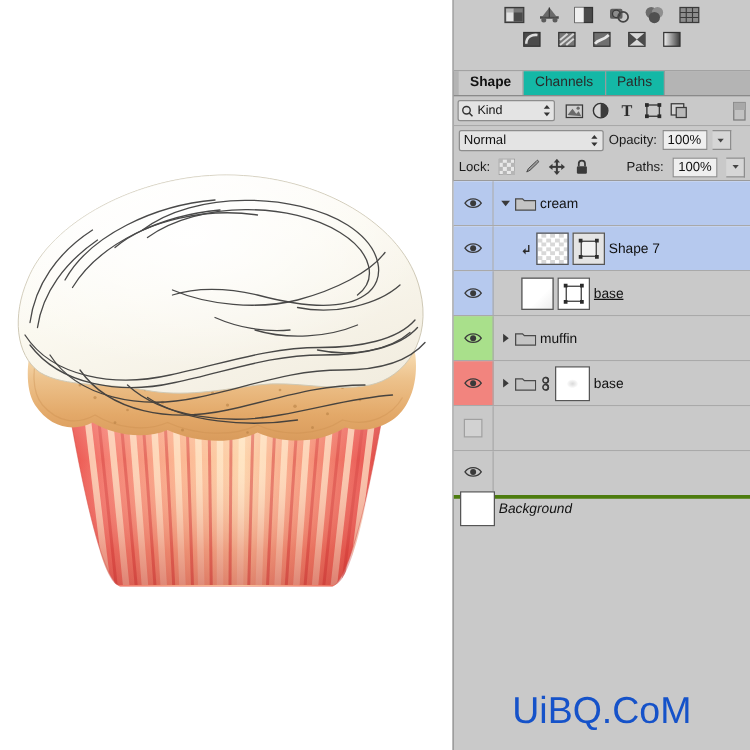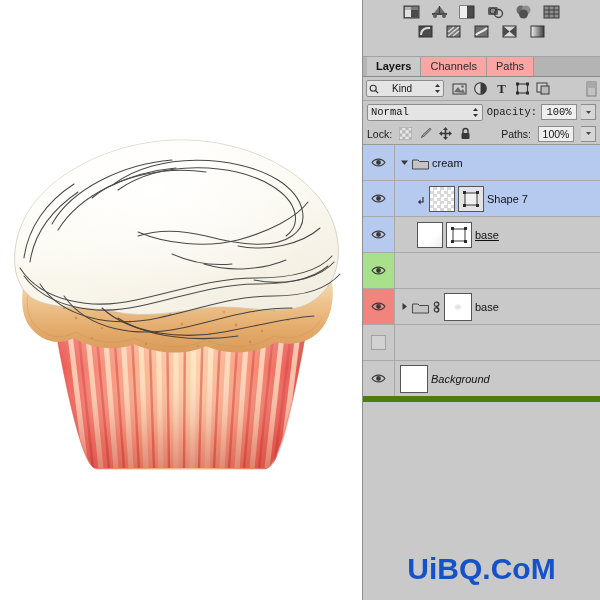--- a/index.html
+++ b/index.html
@@ -41,50 +41,49 @@
   .adj-ico svg{display:block;}
 
   
   .tabbar{
     position:relative;height:20px;background:#b4b4b4;
     border-bottom:1px solid #8a8a8a;
     display:flex;align-items:flex-end;padding-left:4px;box-sizing:border-box;
   }
   .tab{
     font-size:11px;color:#2a2a2a;padding:2px 9px 3px 9px;
-    background:#fca5a5;border-right:1px solid #9a9a9a;
+    background:#14b8a6;border-right:1px solid #9a9a9a;
     line-height:14px;cursor:pointer;
   }
   .tab.active{background:#c9c9c9;color:#111;font-weight:bold;}
 
   
   .filterrow{
     height:24px;background:#c9c9c9;border-bottom:1px solid #a8a8a8;
     display:flex;align-items:center;padding:0 3px;box-sizing:border-box;gap:0px;
   }
   .kind-select{
     width:78px;height:17px;background:#e4e4e4;
     border:1px solid #8d8d8d;border-radius:2px;
-    display:flex;align-items:center;gap:13px;padding:0 2px;
+    display:flex;align-items:center;gap:3px;padding:0 2px;
     font-size:10px;color:#111;box-sizing:border-box;cursor:pointer;
     margin-right:6px;
   }
   .kind-select .lbl{flex:1;}
   .mag{width:10px;height:10px;flex:0 0 auto;}
   .stepper{width:7px;height:11px;flex:0 0 auto;}
   .fico{width:19px;height:17px;margin-right:2px;cursor:pointer;}
   .fico svg{display:block;}
   .ftoggle{margin-left:auto;width:11px;height:16px;cursor:pointer;}
 
   
   .blendrow{
     height:22px;background:#c9c9c9;
     display:flex;align-items:center;padding:0 4px;box-sizing:border-box;
     gap:4px;
-    font-family:Liberation Mono, monospace;
   }
   .blend-select{
     width:116px;height:17px;background:#e4e4e4;border:1px solid #8d8d8d;
     border-radius:2px;display:flex;align-items:center;padding:0 3px;
     font-size:10.5px;color:#111;box-sizing:border-box;cursor:pointer;
   }
   .blend-select .lbl{flex:1;}
   .fieldlbl{font-size:10.5px;color:#1a1a1a;white-space:nowrap;}
   .numfield{
     width:36px;height:16px;background:#efefef;border:1px solid #8d8d8d;
@@ -131,21 +130,21 @@
   .thumb.big{width:28px;height:28px;}
   .lname{font-size:11px;color:#111;white-space:nowrap;overflow:hidden;}
   .lname.editing{text-decoration:underline;}
   .lname.italic{font-style:italic;}
   .linkico{width:9px;height:14px;flex:0 0 auto;}
   .clip-arrow{width:9px;height:12px;flex:0 0 auto;}
 
   
   .wm{
     position:absolute;left:0;right:0;bottom:14px;text-align:center;
-    font-size:30px;font-weight:bold;color:#1552c9;
+    font-size:30px;font-weight:normal;color:#1552c9;
     letter-spacing:0px;
     font-family:"Liberation Sans", sans-serif;
     pointer-events:none;
   }
 </style>
 </head>
 <body>
 
 <div class="app">
 
@@ -389,21 +388,21 @@
                   <stop offset="1" stop-color="#3c3c3c"></stop>
                 </linearGradient>
               </defs>
               <rect x="2" y="2" width="13" height="11" fill="url(#gg)" stroke="#333"></rect>
             </svg>
         </span>
       </div>
     </div>
 
     <div class="tabbar">
-      <div class="tab active">Layers</div>
+      <div class="tab active">Shape</div>
       <div class="tab">Channels</div>
       <div class="tab">Paths</div>
     </div>
 
     <div class="filterrow">
       <div class="kind-select">
         <span class="mag">
           <svg width="10" height="10" viewBox="0 0 10 10">
               <circle cx="4.2" cy="4.2" r="3" fill="none" stroke="#333" stroke-width="1.1"></circle>
               <path d="M6.4 6.4 L9 9" stroke="#333" stroke-width="1.2"></path>
@@ -611,20 +610,33 @@
         </div>
       </div>
 
       <div class="lrow">
         <div class="eyecell" style="background:#a9e08b">
           <svg width="15" height="11" viewBox="0 0 15 11">
               <path d="M1 5.5 C4 1 11 1 14 5.5 C11 10 4 10 1 5.5 Z" fill="none" stroke="#3a3a3a" stroke-width="1.1"></path>
               <circle cx="7.5" cy="5.5" r="2.4" fill="#3a3a3a"></circle>
             </svg>
         </div>
+        <div class="body">
+          <span class="tri">
+            <svg width="9" height="11" viewBox="0 0 9 11">
+                <path d="M2.5 2 L2.5 9 L7 5.5 Z" fill="#3a3a3a"></path>
+              </svg>
+          </span>
+          <span class="folder">
+            <svg width="17" height="13" viewBox="0 0 17 13">
+                <path d="M0.5 3 L0.5 12 L16.5 12 L16.5 4.5 L7.5 4.5 L6 3 Z" fill="#c4c4c4" stroke="#4a4a4a" stroke-width="1"></path>
+              </svg>
+          </span>
+          <span class="lname">muffin</span>
+        </div>
       </div>
 
       <div class="lrow">
         <div class="eyecell" style="background:#f2847e">
           <svg width="15" height="11" viewBox="0 0 15 11">
               <path d="M1 5.5 C4 1 11 1 14 5.5 C11 10 4 10 1 5.5 Z" fill="none" stroke="#3a3a3a" stroke-width="1.1"></path>
               <circle cx="7.5" cy="5.5" r="2.4" fill="#3a3a3a"></circle>
             </svg>
         </div>
         <div class="body">
@@ -652,21 +664,21 @@
           <span class="lname">base</span>
         </div>
       </div>
 
       <div class="lrow">
         <div class="eyecell" style="background:#c9c9c9">
           <span style="display:block;width:13px;height:13px;border:1px solid #a0a0a0;background:#d2d2d2;"></span>
         </div>
       </div>
 
-      <div class="lrow" style="border-bottom:6px solid #4d7c0f;">
+      <div class="lrow" style="border-bottom:3px solid #4d7c0f;flex-direction:column;">
         <div class="eyecell" style="background:#c9c9c9">
           <svg width="15" height="11" viewBox="0 0 15 11">
               <path d="M1 5.5 C4 1 11 1 14 5.5 C11 10 4 10 1 5.5 Z" fill="none" stroke="#3a3a3a" stroke-width="1.1"></path>
               <circle cx="7.5" cy="5.5" r="2.4" fill="#3a3a3a"></circle>
             </svg>
         </div>
         <div class="body">
           <span class="thumb big" style="background:#ffffff;"></span>
           <span class="lname italic">Background</span>
         </div>

